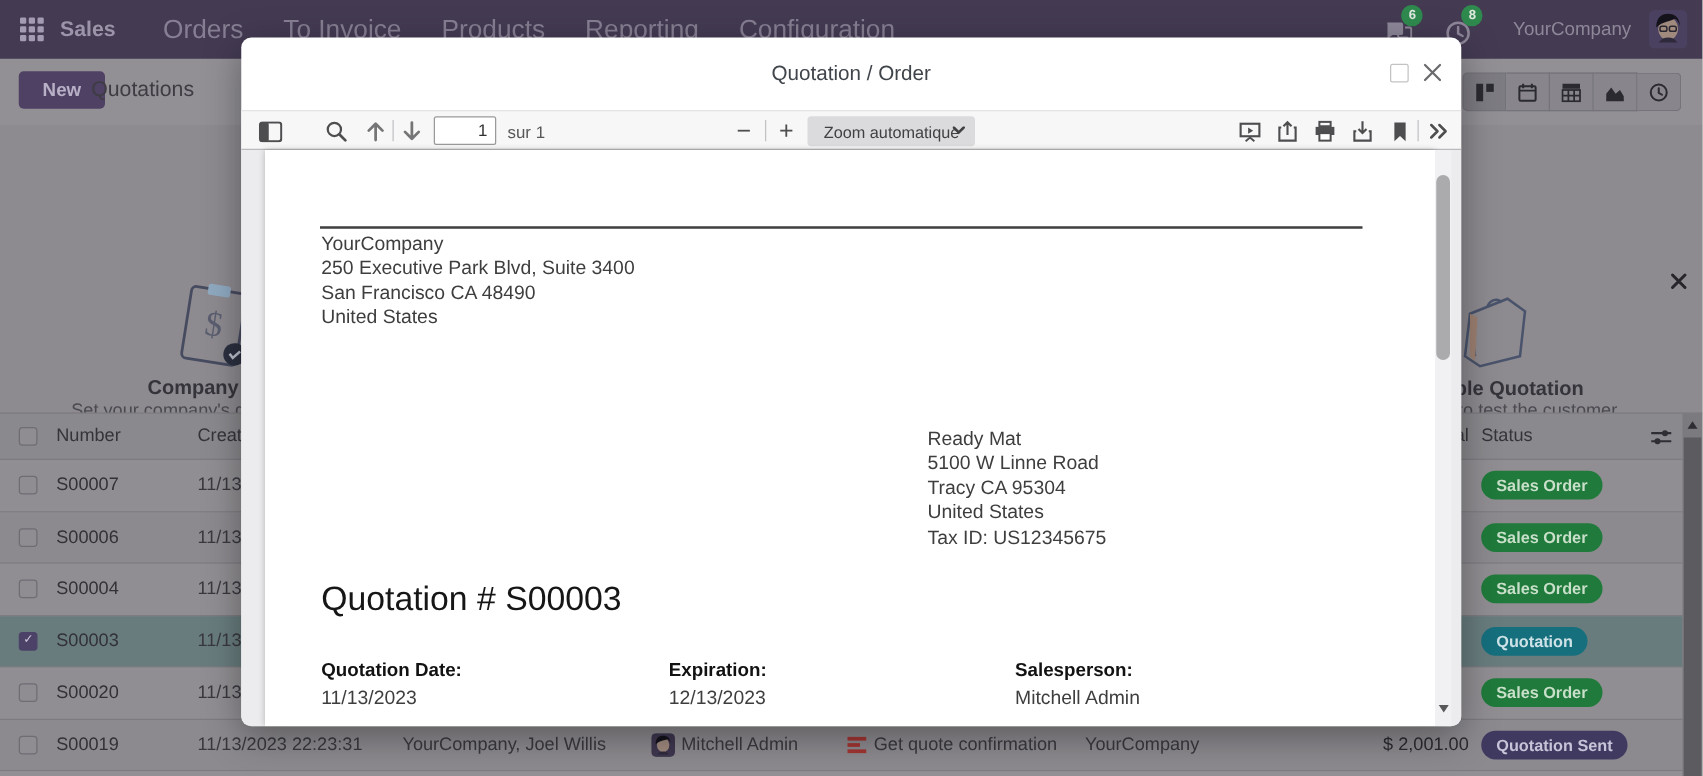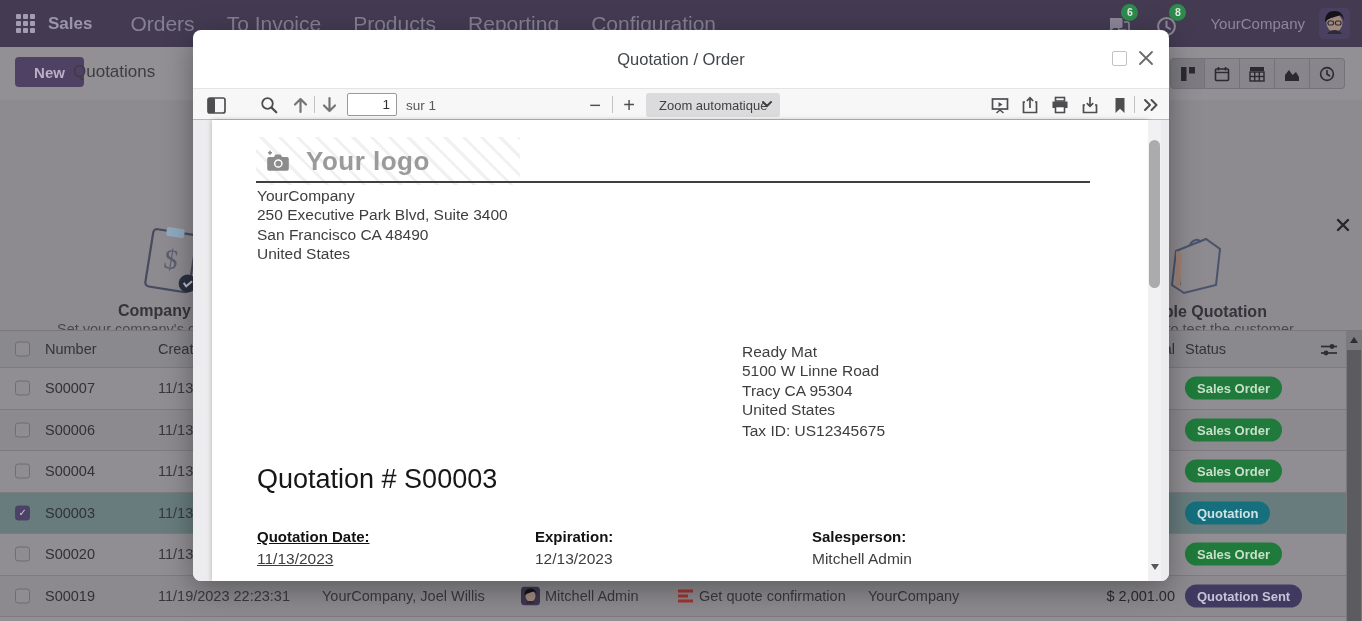--- a/index.html
+++ b/index.html
@@ -98,21 +98,21 @@
   
   .logo-box { position:absolute; left:44px; top:17px; width:264px; height:48px; background:repeating-linear-gradient(45deg, #ffffff 0 10px, #f1f1f1 10px 13px); display:flex; align-items:center; }
   .logo-text { font-size:26px; font-weight:700; color:#9A9A9A; letter-spacing:.5px; margin-left:16px; }
   .pdf-hr { position:absolute; left:44px; top:61px; width:834px; height:2px; background:#3F3F3F; }
   .addr { position:absolute; font-size:15.5px; color:#3E3E3E; line-height:19.3px; white-space:nowrap; }
   .addr-company { left:45px; top:66px; }
   .addr-customer { left:530px; top:222px; }
   .doc-title { position:absolute; left:45px; top:344px; font-size:27px; color:#161616; white-space:nowrap; }
   .fld-label { position:absolute; top:408px; font-size:15px; font-weight:700; color:#121212; white-space:nowrap; }
   .fld-value { position:absolute; top:430px; font-size:15.5px; color:#3E3E3E; white-space:nowrap; }
-  .f0 { left:45px;text-decoration:underline; } .f1 { left:323px; } .f2 { left:600px; }
+  .f0 { left:45px; } .f1 { left:323px; } .f2 { left:600px; }
 </style>
 </head>
 <body>
 
 <div class="navbar">
   <div class="nav-left">
     <div class="apps-grid">
       <span></span>
         <span></span>
         <span></span>
@@ -267,21 +267,21 @@
   </div>
   <div class="lrow r4">
     <div class="checkbox"></div>
     <div class="cell c-num">S00020</div>
     <div class="cell c-date">11/13/2023</div>
     <div class="cell c-status"><span class="badge sales-order">Sales Order</span></div>
   </div>
   <div class="lrow r5">
     <div class="checkbox"></div>
     <div class="cell c-num">S00019</div>
-    <div class="cell c-date">11/19/2023 22:23:31</div>
+    <div class="cell c-date">11/13/2023 22:23:31</div>
     <div class="cell c-cust">YourCompany, Joel Willis</div>
     <div class="row-avatar">
       <svg width="19" height="19" viewBox="0 0 19 19">
           <rect width="19" height="19" fill="#3F3750"></rect>
           <ellipse cx="9.5" cy="9.5" rx="5" ry="5.6" fill="#A08A7E"></ellipse>
           <path d="M3.5 9C3.5 4 6 2 9.5 2s6 2 6 7c0-2-1.2-3.7-2.5-4.3-2 1.2-6.2 1.2-9.5 4.3z" fill="#14121B"></path>
           <path d="M5 17c1.2-1.8 2.8-2.4 4.5-2.4S12.8 15.2 14 17z" fill="#2E2A3B"></path>
         </svg>
     </div>
     <div class="cell c-sp">Mitchell Admin</div>
@@ -381,28 +381,20 @@
     <div class="tb-div" style="left:941px;"></div>
     <div class="tb-ico" style="left:948px;">
       <svg width="16" height="14" viewBox="0 0 16 14">
           <path d="M2 2l5 5-5 5M8.5 2l5 5-5 5" fill="none" stroke="#4E4E50" stroke-width="2" stroke-linecap="round" stroke-linejoin="round"></path>
         </svg>
     </div>
   </div>
 
   <div class="pdf-viewport">
     <div class="pdf-page">
-      <div class="logo-box">
-        <svg style="margin-left:9px;" width="25" height="22" viewBox="0 0 25 22">
-          <path d="M3 2.8h4M5 0.8v4" stroke="#8C8C8C" stroke-width="1.6"></path>
-          <path d="M9 7l1.5-2.5h5L17 7h5a1.8 1.8 0 0 1 1.8 1.8V19a1.8 1.8 0 0 1-1.8 1.8H4A1.8 1.8 0 0 1 2.2 19V8.8A1.8 1.8 0 0 1 4 7z" fill="#8C8C8C"></path>
-          <circle cx="13.3" cy="13.5" r="3.6" fill="none" stroke="#fff" stroke-width="1.5"></circle>
-        </svg>
-        <span class="logo-text">Your logo</span>
-      </div>
       <div class="pdf-hr"></div>
       <div class="addr addr-company">
         <div>YourCompany</div>
         <div>250 Executive Park Blvd, Suite 3400</div>
         <div>San Francisco CA 48490</div>
         <div>United States</div>
       </div>
       <div class="addr addr-customer">
         <div>Ready Mat</div>
         <div>5100 W Linne Road</div>

